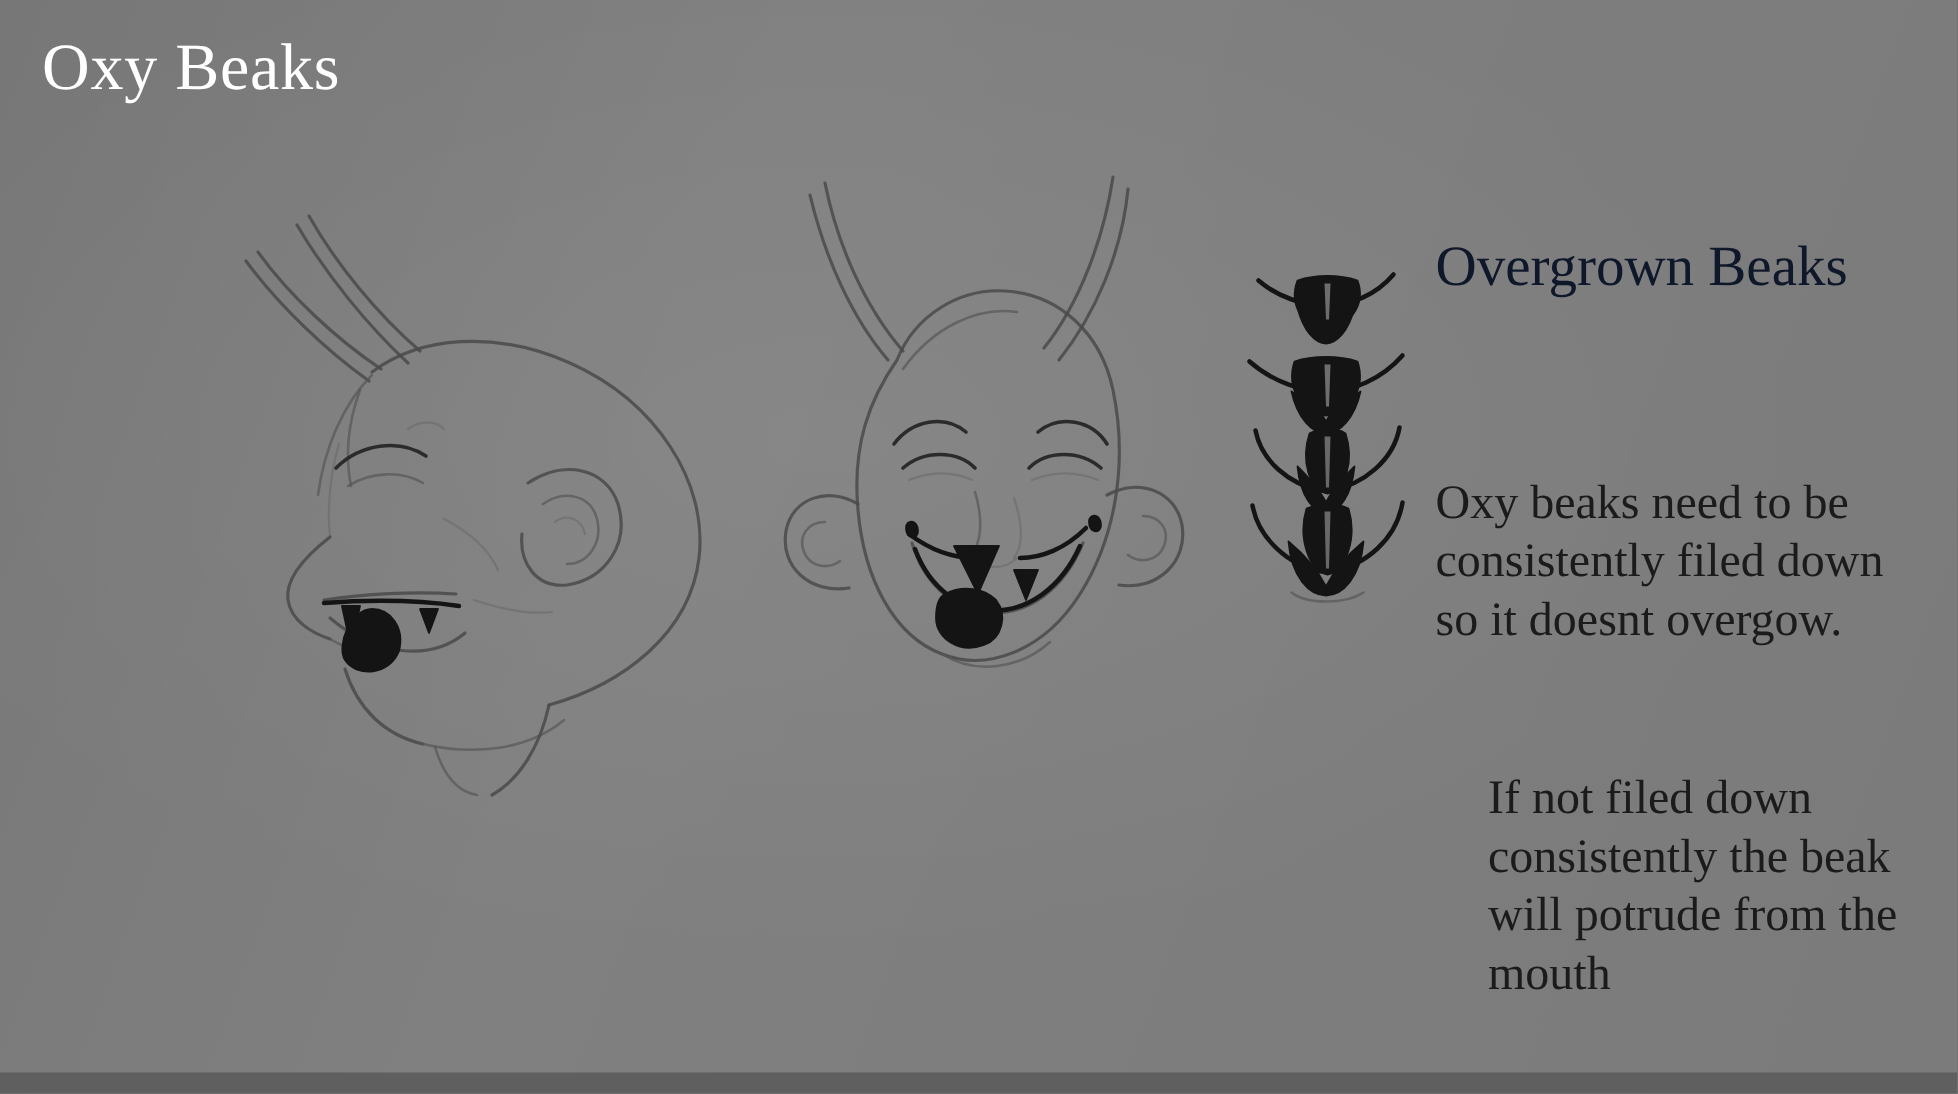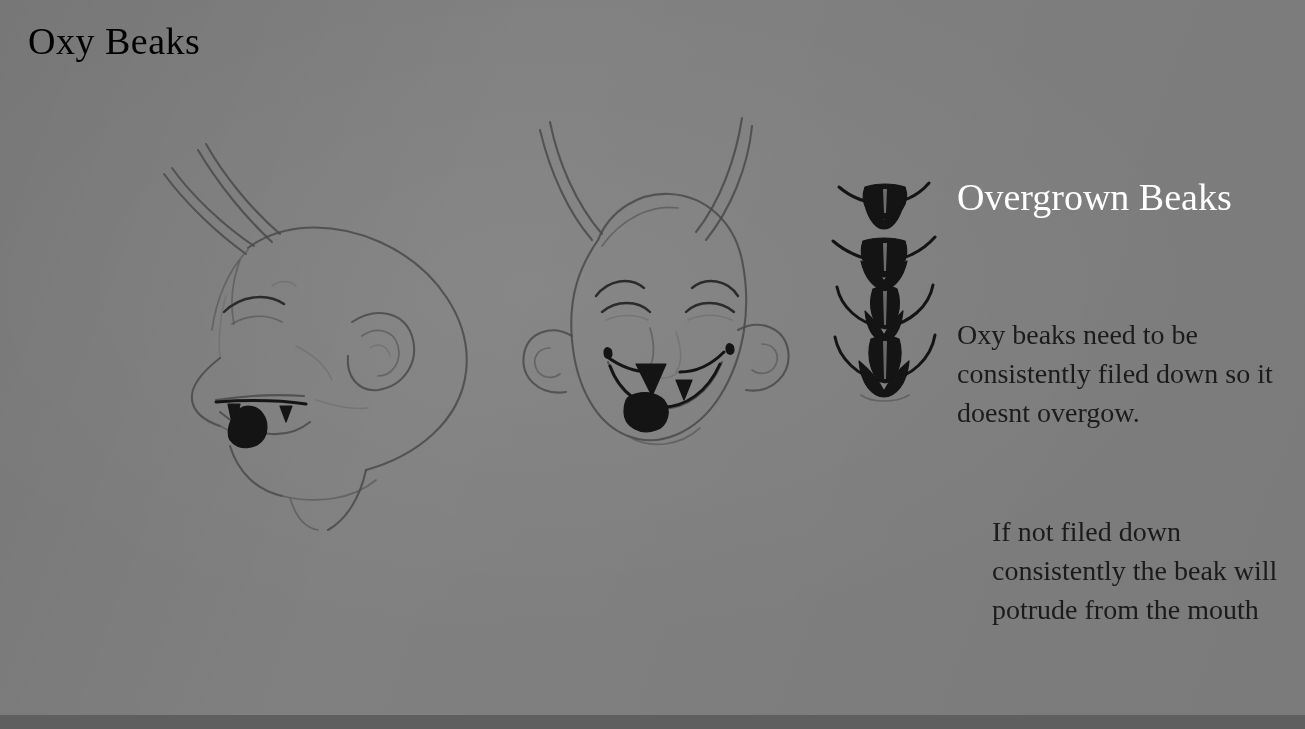--- a/index.html
+++ b/index.html
@@ -35,46 +35,46 @@
     width: 100%;
     height: 14px;
     background: #5f5f5f;
     z-index: 3;
   }
   .layer { position: absolute; z-index: 2; }
 
   #title {
     left: 28px;
     top: 22px;
-    font-size: 38px;
+    font-size: 44px;
     line-height: 1.05;
     letter-spacing: 0.5px;
-    color: #000000;
+    color: #ffffff;
     text-align: center;
   }
 
   .body-text {
-    font-size: 28px;
+    font-size: 32px;
     line-height: 39px;
     color: #1b1b1b;
   }
 
   #caption-left {
     left: 46px;
     top: 550px;
     width: 520px;
   }
 
   #heading-overgrown {
     left: 957px;
-    top: 172px;
+    top: 153px;
     width: 330px;
     font-size: 38px;
     line-height: 50px;
-    color: #ffffff;
+    color: #0f172a;
   }
 
   #note-filed {
     left: 957px;
     top: 315px;
     width: 320px;
   }
 
   #note-protrude {
     left: 992px;

